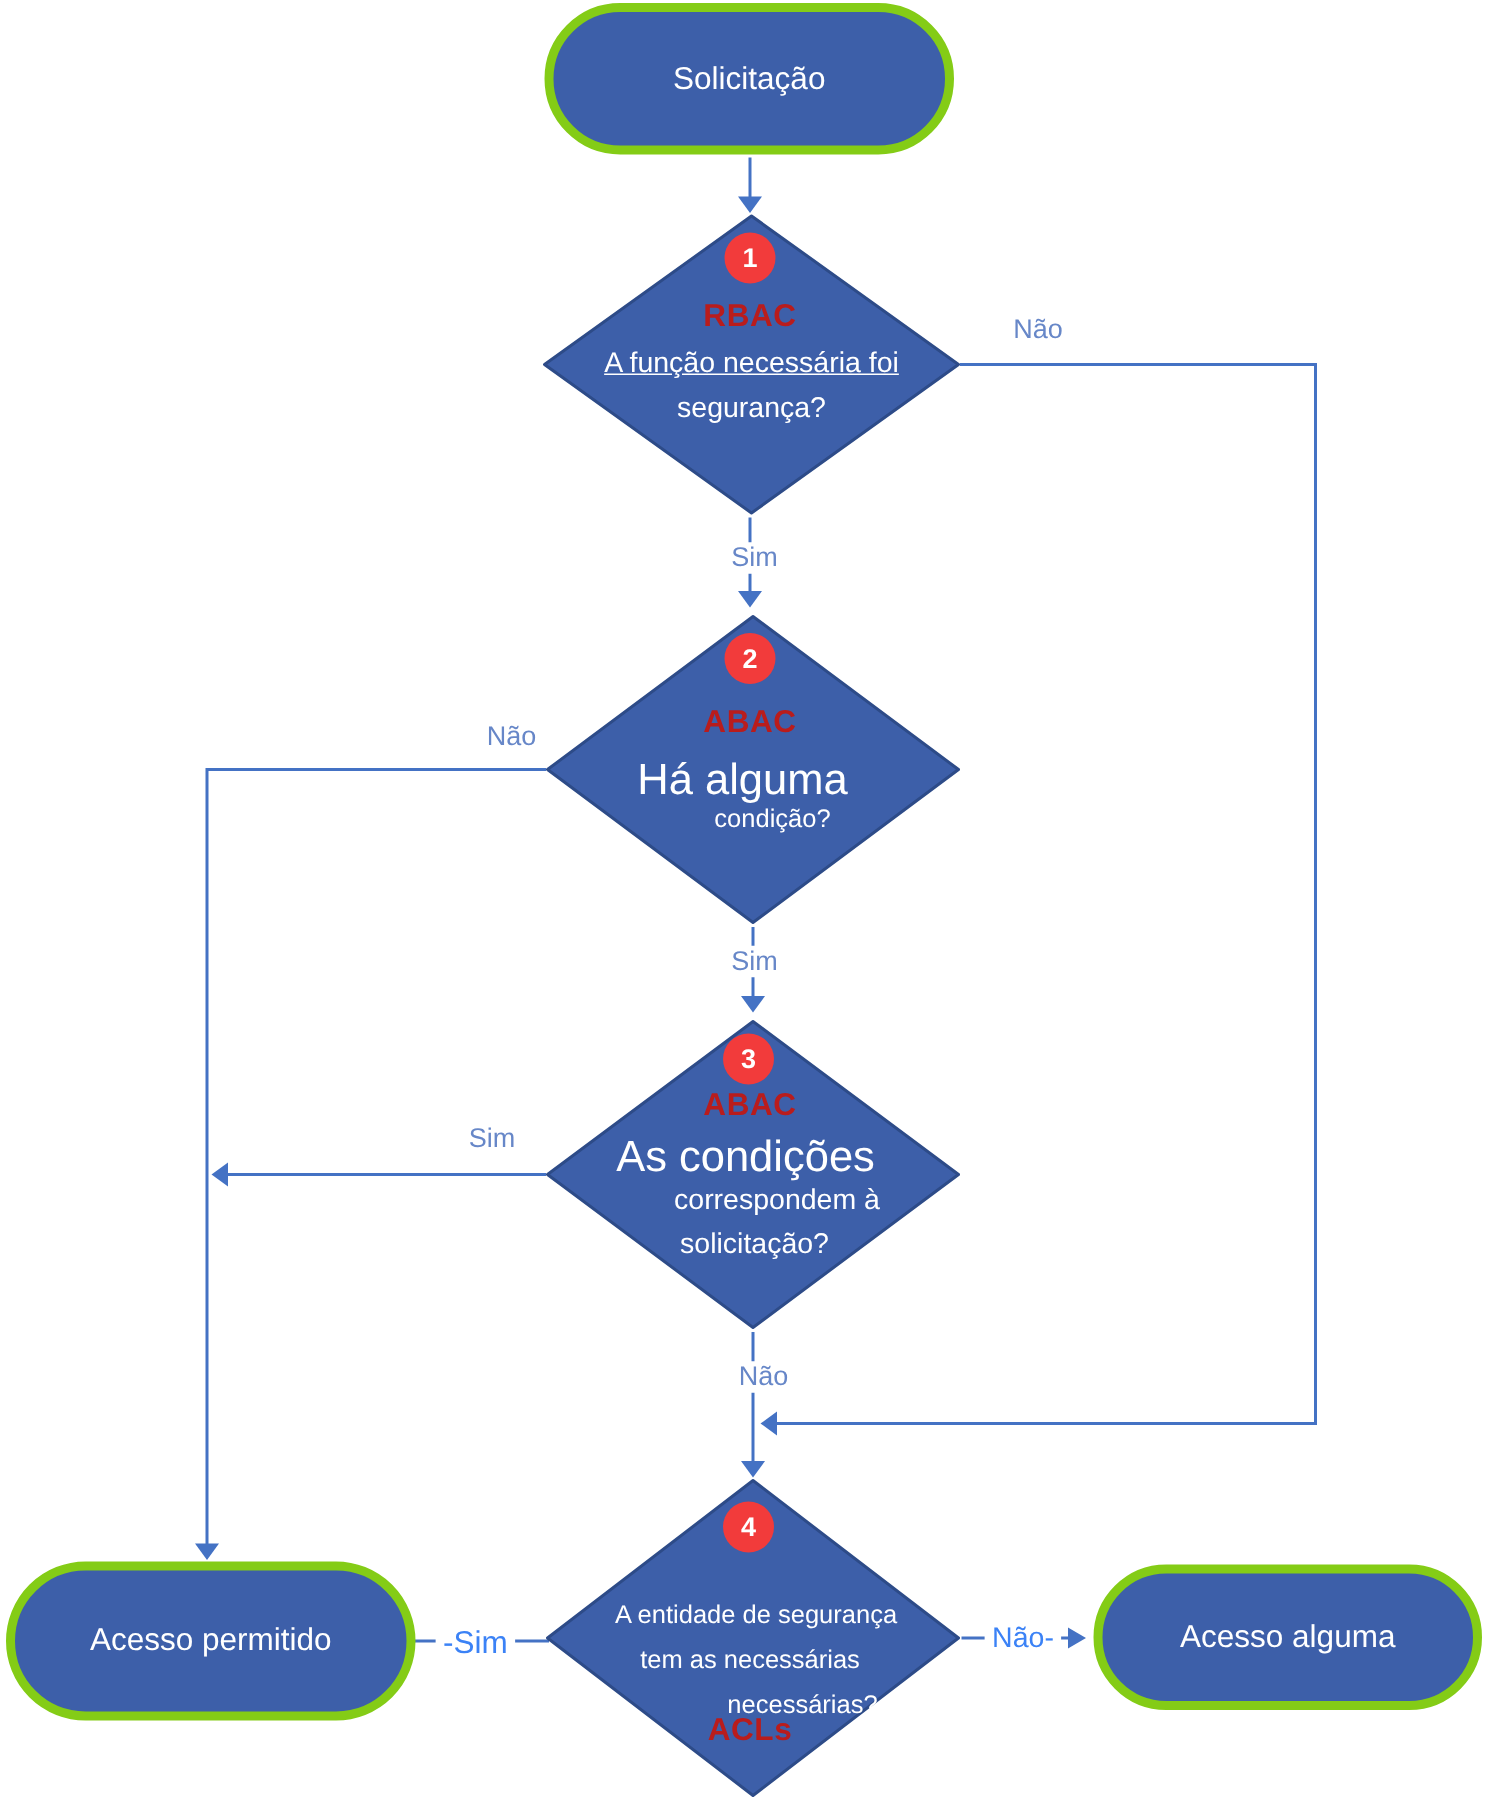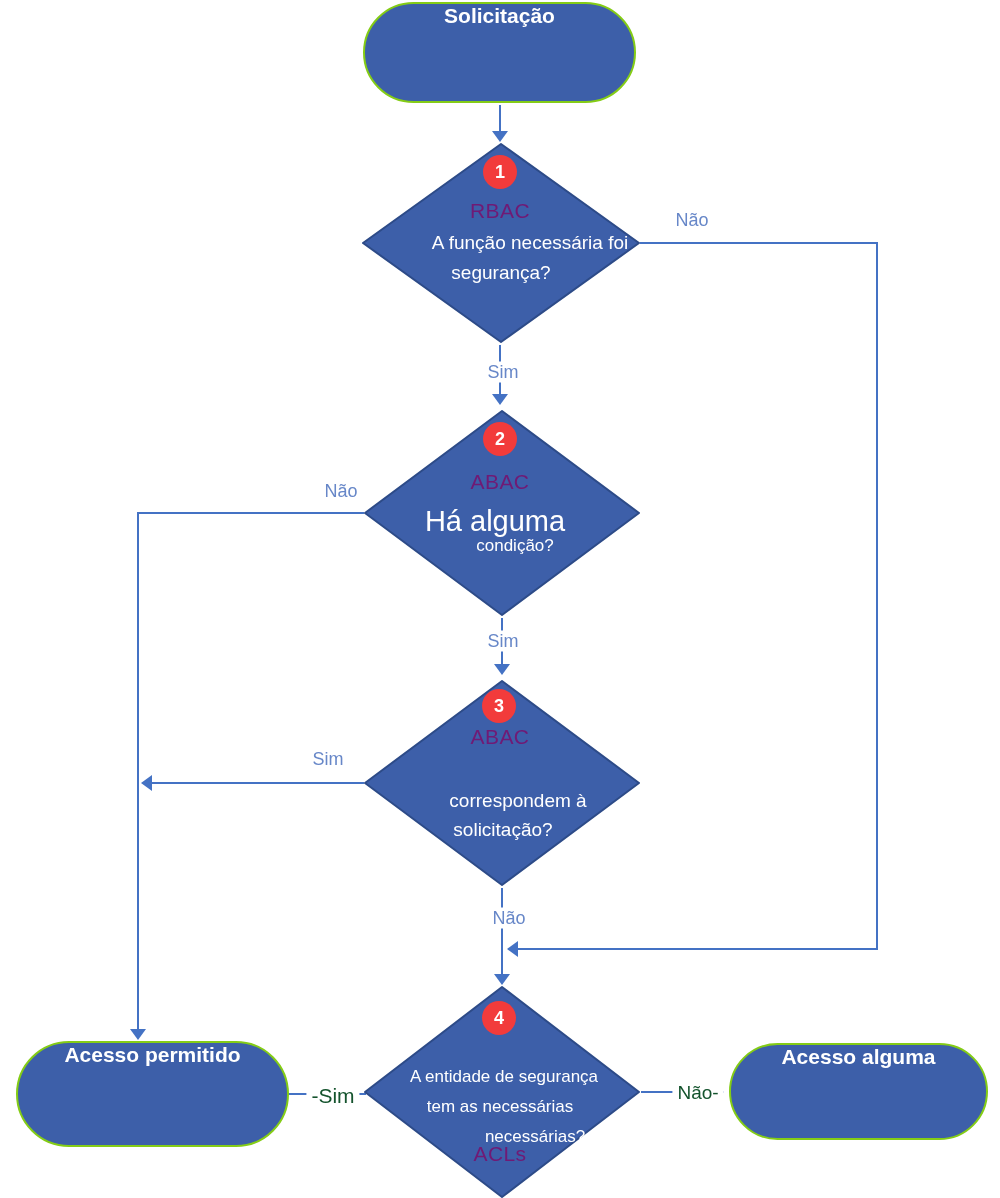--- a/index.html
+++ b/index.html
@@ -3,40 +3,39 @@
 <meta charset="utf-8">
 <style>
   html,body { margin:0; padding:0; background:#ffffff; }
   .canvas {
     position:relative; width:1000px; height:1198px; overflow:hidden;
     font-family:"Liberation Sans", sans-serif; background:#ffffff;
   }
   svg.layer { position:absolute; left:0; top:0; width:1000px; height:1198px; }
   .pill {
     position:absolute; box-sizing:border-box;
-    background:#3D5FA9; border:2px solid #84cc16;
-    display:flex; align-items:flex-start; justify-content:center;
+    background:#3D5FA9; border:6px solid #84cc16;
+    display:flex; align-items:center; justify-content:center;
     color:#ffffff;
-    font-weight:bold;
   }
   .pill-label { font-size:21px; color:#ffffff; }
   .abs { position:absolute; transform:translate(-50%,-50%); white-space:nowrap; }
   .badge {
     width:34px; height:34px; border-radius:50%;
     background:#F23B3B; color:#ffffff;
     font-weight:bold; font-size:18px;
     display:flex; align-items:center; justify-content:center;
   }
-  .tag { color:#701a75; font-size:21px; font-weight:400; letter-spacing:0.4px;text-align:right; }
+  .tag { color:#b91c1c; font-size:21px; font-weight:700; letter-spacing:0.4px;text-align:right; }
   .dtext { color:#ffffff; font-size:19px; }
   .dtext-sm { color:#ffffff; font-size:17px; }
   .dbig { color:#ffffff; font-size:29px; }
   .edge-label { color:#6787C8; font-size:18px; }
   .edge-label.bg { background:#ffffff; padding:0 5px; }
-  .edge-label.light { color:#14532d; font-size:21px;margin-left:16px; }
+  .edge-label.light { color:#3b82f6; font-size:21px; }
 </style>
 </head>
 <body>
 
 <div class="canvas">
 
   <svg class="layer" viewBox="0 0 1000 1198">
 
     <g stroke="#4472C4" stroke-width="2" fill="none">
       <path d="M500,105 L500,134"></path>
@@ -66,46 +65,47 @@
       <polygon points="502,411 639,513 502,615 365,513"></polygon>
       <polygon points="502,681 639,783 502,885 365,783"></polygon>
       <polygon points="502,987 639,1092 502,1197 365,1092"></polygon>
     </g>
   </svg>
 
   <div class="pill" style="left:363px; top:2px; width:273px; height:101px; border-radius:51px;">
     <span class="pill-label">Solicitação</span>
   </div>
 
-  <div class="pill" style="left:16px; top:1041px; width:273px; height:106px; border-radius:53px;">
+  <div class="pill" style="left:4px; top:1041px; width:273px; height:106px; border-radius:53px;">
     <span class="pill-label">Acesso permitido</span>
   </div>
 
   <div class="pill" style="left:729px; top:1043px; width:259px; height:97px; border-radius:49px;">
     <span class="pill-label">Acesso alguma</span>
   </div>
 
   <div class="abs badge" style="left:500px; top:172px;">
     <span>1</span>
   </div>
   <div class="abs tag" style="left:500px; top:211px;">RBAC</div>
-  <div class="abs dtext" style="left:530px; top:243px;">A função necessária foi</div>
+  <div class="abs dtext" style="left:501px; top:243px;text-decoration:underline;">A função necessária foi</div>
   <div class="abs dtext" style="left:501px; top:273px;">segurança?</div>
 
   <div class="abs badge" style="left:500px; top:439px;">
     <span>2</span>
   </div>
   <div class="abs tag" style="left:500px; top:482px;">ABAC</div>
   <div class="abs dbig" style="left:495px; top:521px;">Há alguma</div>
   <div class="abs dtext-sm" style="left:515px; top:546px;">condição?</div>
 
   <div class="abs badge" style="left:499px; top:706px;">
     <span>3</span>
   </div>
   <div class="abs tag" style="left:500px; top:737px;">ABAC</div>
+  <div class="abs dbig" style="left:497px; top:772px;">As condições</div>
   <div class="abs dtext" style="left:518px; top:801px;">correspondem à</div>
   <div class="abs dtext" style="left:503px; top:830px;">solicitação?</div>
 
   <div class="abs badge" style="left:499px; top:1018px;">
     <span>4</span>
   </div>
   <div class="abs tag" style="left:500px; top:1106px;margin-top:48px;">ACLs</div>
   <div class="abs dtext-sm" style="left:504px; top:1077px;">A entidade de segurança</div>
   <div class="abs dtext-sm" style="left:500px; top:1107px;">tem as necessárias</div>
   <div class="abs dtext-sm" style="left:497px; top:1137px;margin-left:38px;">necessárias?</div>

